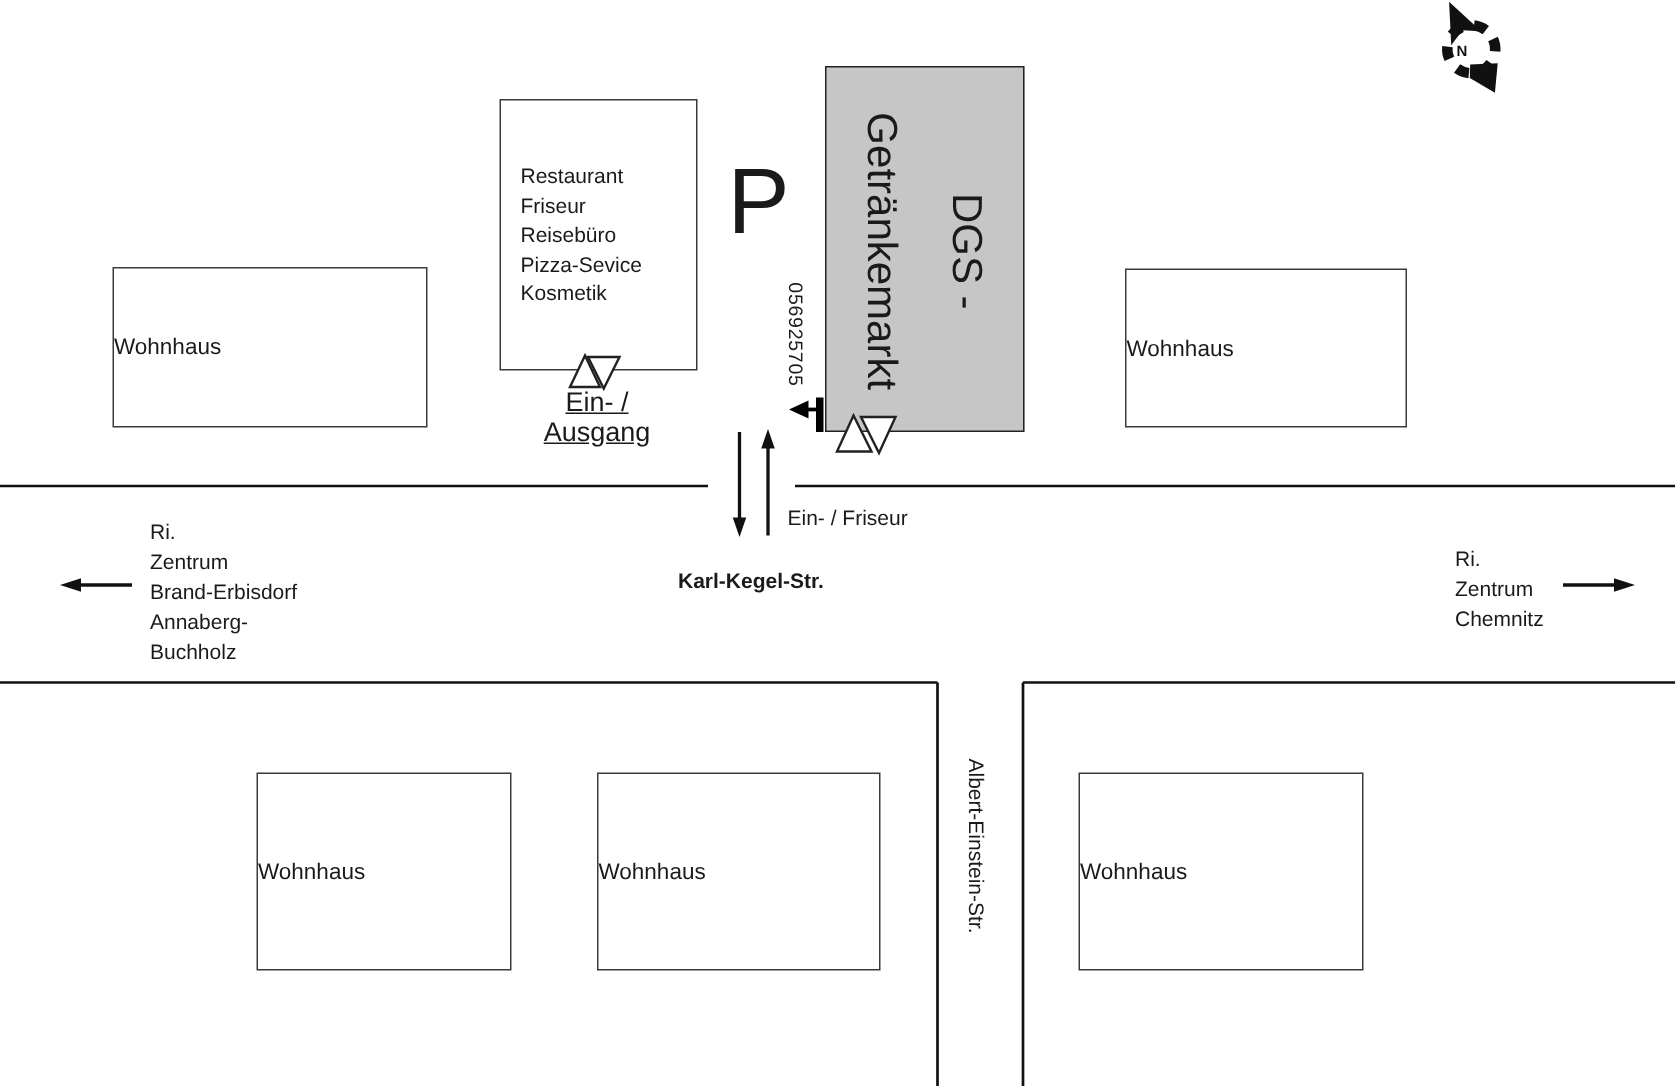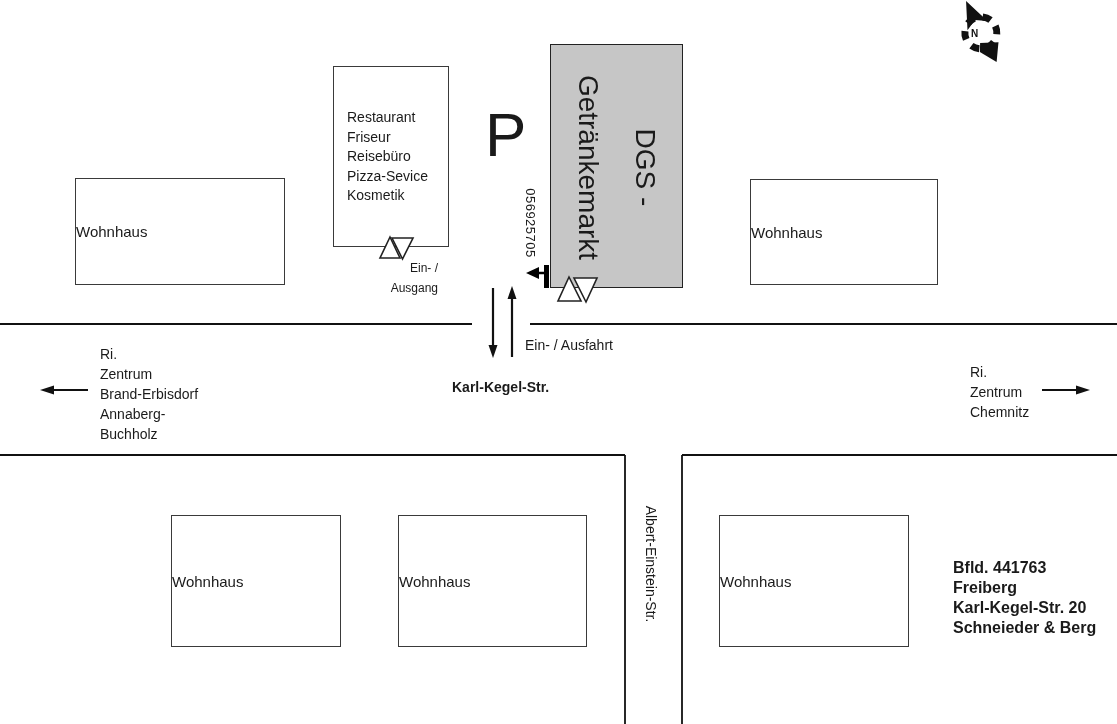--- a/index.html
+++ b/index.html
@@ -49,60 +49,56 @@
   </div>
 
   <div class="box" style="left:398px;top:515px;width:189px;height:132px;">
     <span>Wohnhaus</span>
   </div>
 
   <div class="box" style="left:719px;top:515px;width:190px;height:132px;">
     <span>Wohnhaus</span>
   </div>
 
-  <div class="box" style="left:333px;top:66px;width:116px;height:181px;align-items:flex-start;justify-content:flex-start;">
+  <div class="box" style="left:333px;top:66px;width:132px;height:181px;align-items:flex-start;justify-content:flex-start;">
     <div class="pre" style="margin:41px 0 0 13px;font-size:14px;line-height:19.5px;">Restaurant
 Friseur
 Reisebüro
 Pizza-Sevice
 Kosmetik</div>
   </div>
 
   <div class="abs" style="left:485px;top:104px;font-size:62px;line-height:1;font-weight:500;">P</div>
 
   <div class="gray-box" style="left:550px;top:44px;width:133px;height:244px;">
     <div class="abs rot90 pre" style="left:-56px;top:56px;width:244px;height:133px;display:flex;flex-direction:column;justify-content:center;text-align:center;font-size:28px;line-height:57px;">DGS -
 Getränkemarkt</div>
   </div>
 
   <div class="abs rot90" style="left:485px;top:215px;width:90px;height:16px;text-align:center;font-size:13px;letter-spacing:0.5px;">056925705</div>
 
-  <div class="abs pre" style="left:358px;top:259px;width:80px;text-align:right;font-size:12px;line-height:19.5px;">Ein- /
+  <div class="abs pre" style="left:358px;top:259px;width:80px;text-align:center;font-size:18px;line-height:19.5px;text-decoration:underline;">Ein- /
 Ausgang</div>
 
-  <div class="lbl" style="left:525px;top:335px;">Ein- / Ausfahrt</div>
+  <div class="lbl" style="left:525px;top:335px;">Ein- / Friseur</div>
 
   <div class="lbl" style="left:452px;top:377px;font-weight:bold;">Karl-Kegel-Str.</div>
 
   <div class="abs rot90" style="left:576px;top:556px;width:150px;height:16px;text-align:center;font-size:14px;">Albert-Einstein-Str.</div>
 
   <div class="lbl pre" style="left:100px;top:344px;">Ri.
 Zentrum
 Brand-Erbisdorf
 Annaberg-
 Buchholz</div>
 
   <div class="lbl pre" style="left:970px;top:362px;">Ri.
 Zentrum
 Chemnitz</div>
 
-  <div class="abs pre" style="left:953px;top:558px;font-size:16px;line-height:20px;font-weight:bold;">Bfld. 441763
-Freiberg
-Karl-Kegel-Str. 20
-Schneieder &amp; Berg</div>
 
   <svg class="overlay" width="1117" height="724" viewBox="0 0 1117 724">
 
     <line x1="0" y1="324" x2="472" y2="324" stroke="#111" stroke-width="1.8"></line>
     <line x1="530" y1="324" x2="1117" y2="324" stroke="#111" stroke-width="1.8"></line>
 
     <line x1="0" y1="455" x2="625" y2="455" stroke="#111" stroke-width="1.8"></line>
     <line x1="682" y1="455" x2="1117" y2="455" stroke="#111" stroke-width="1.8"></line>
 
     <line x1="625" y1="455" x2="625" y2="724" stroke="#111" stroke-width="1.8"></line>

